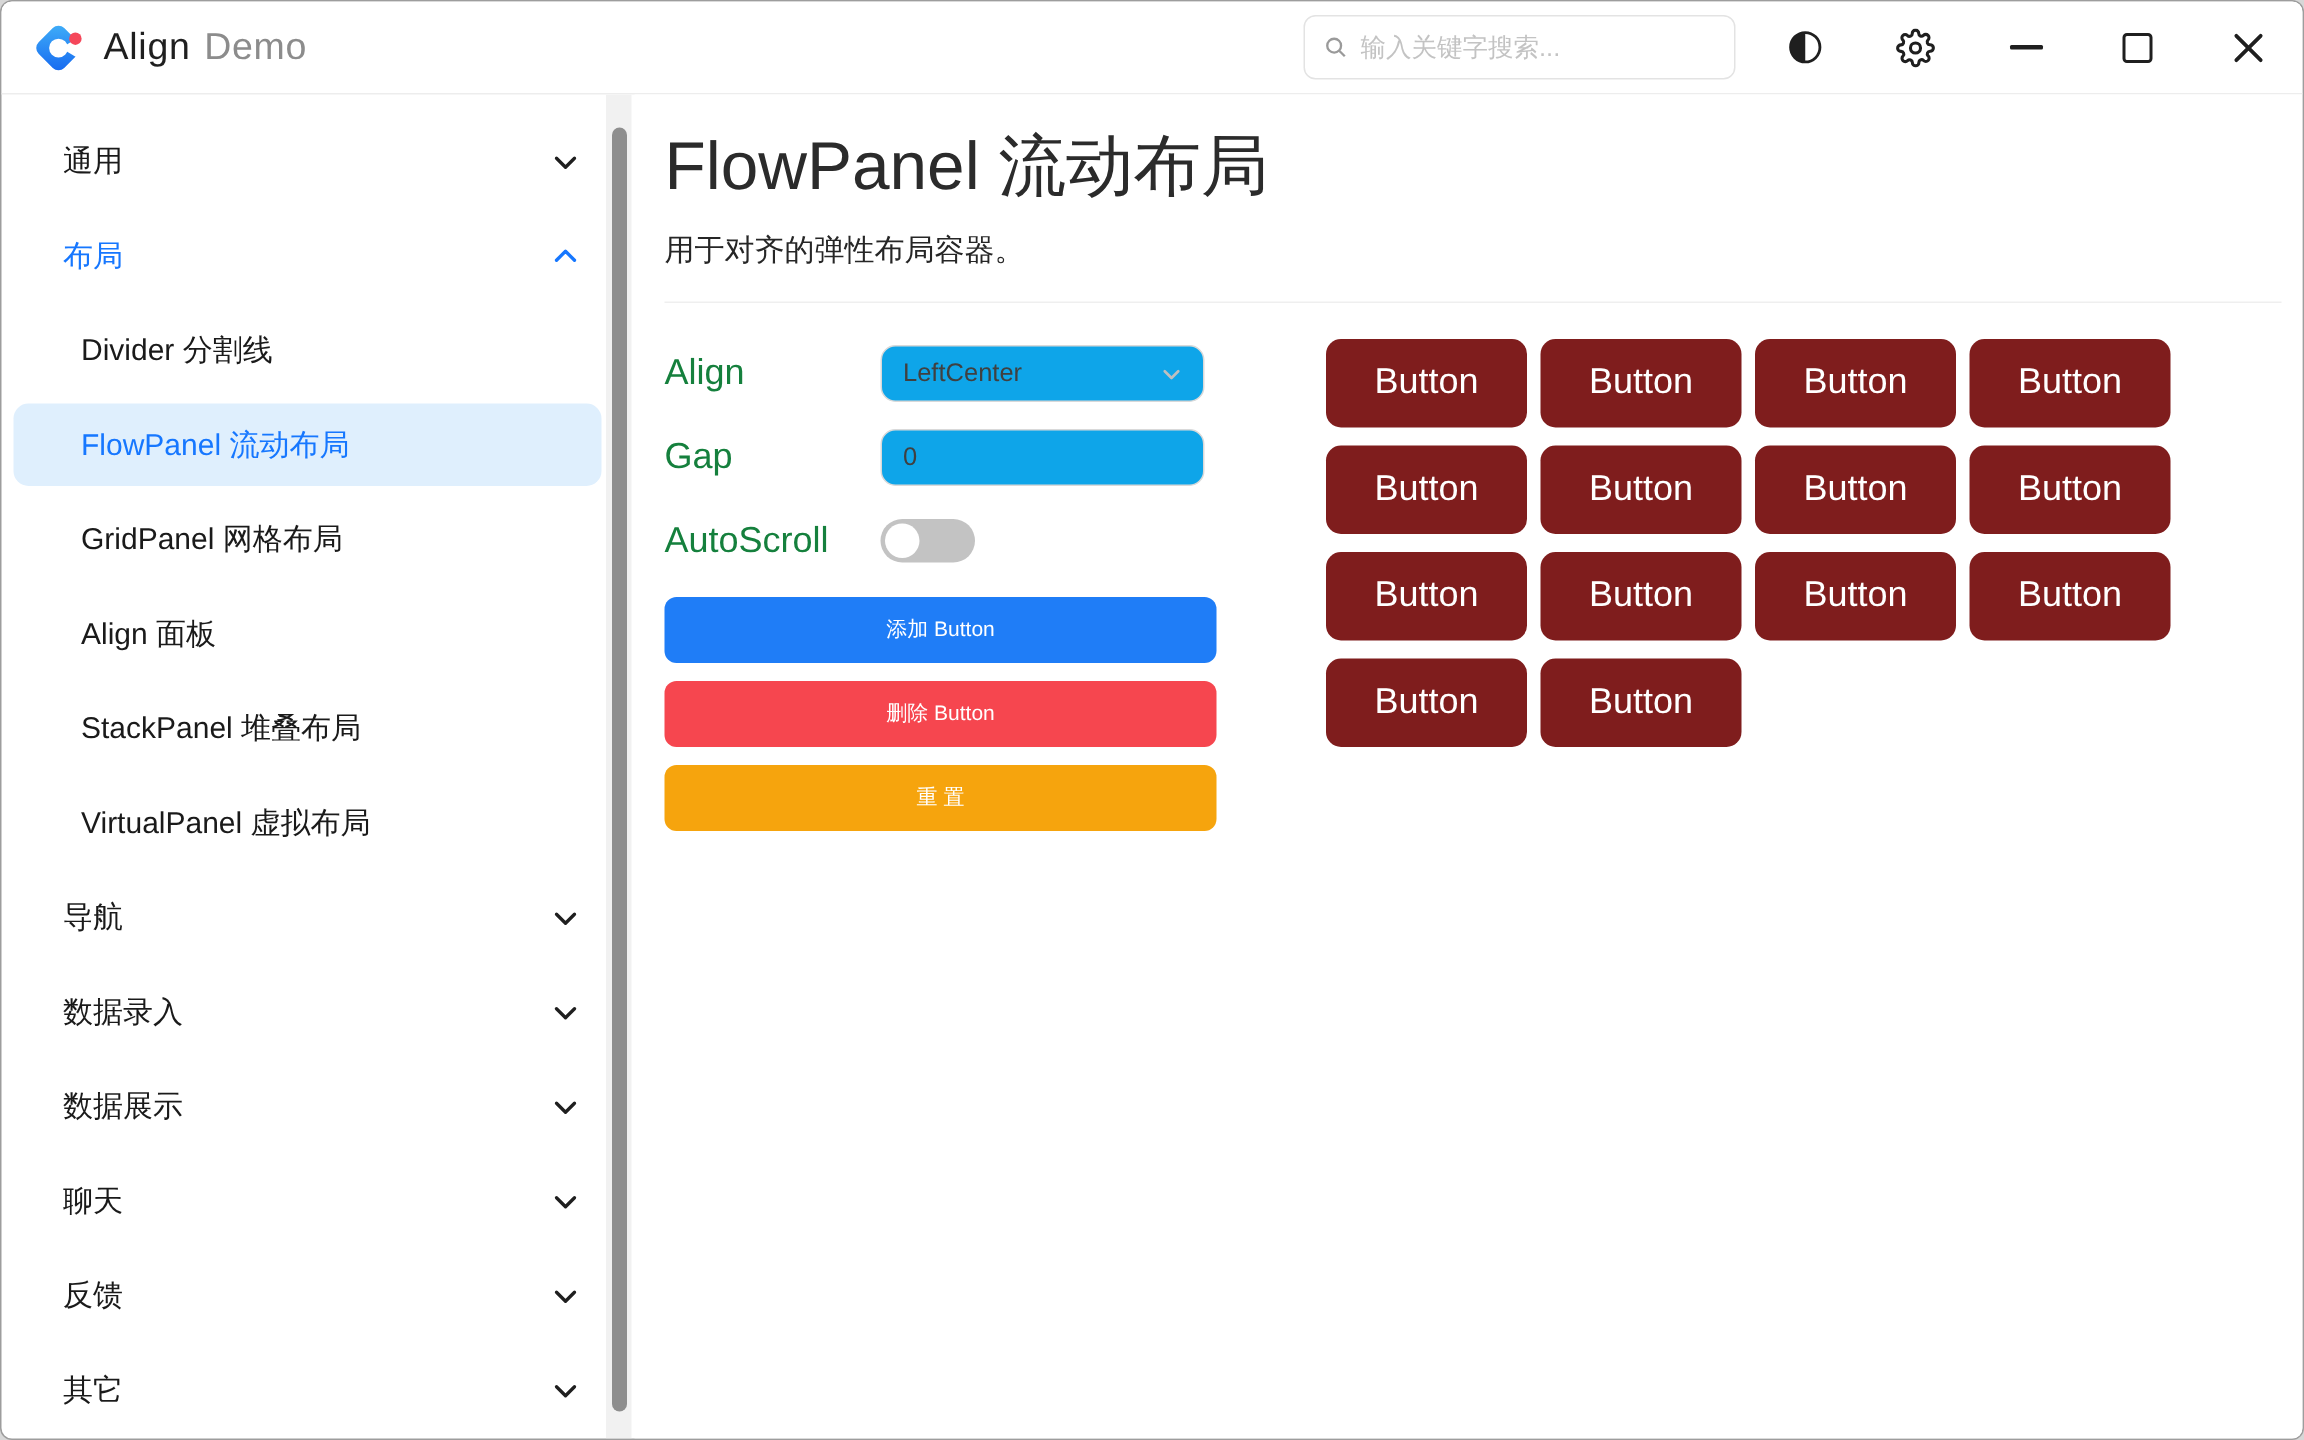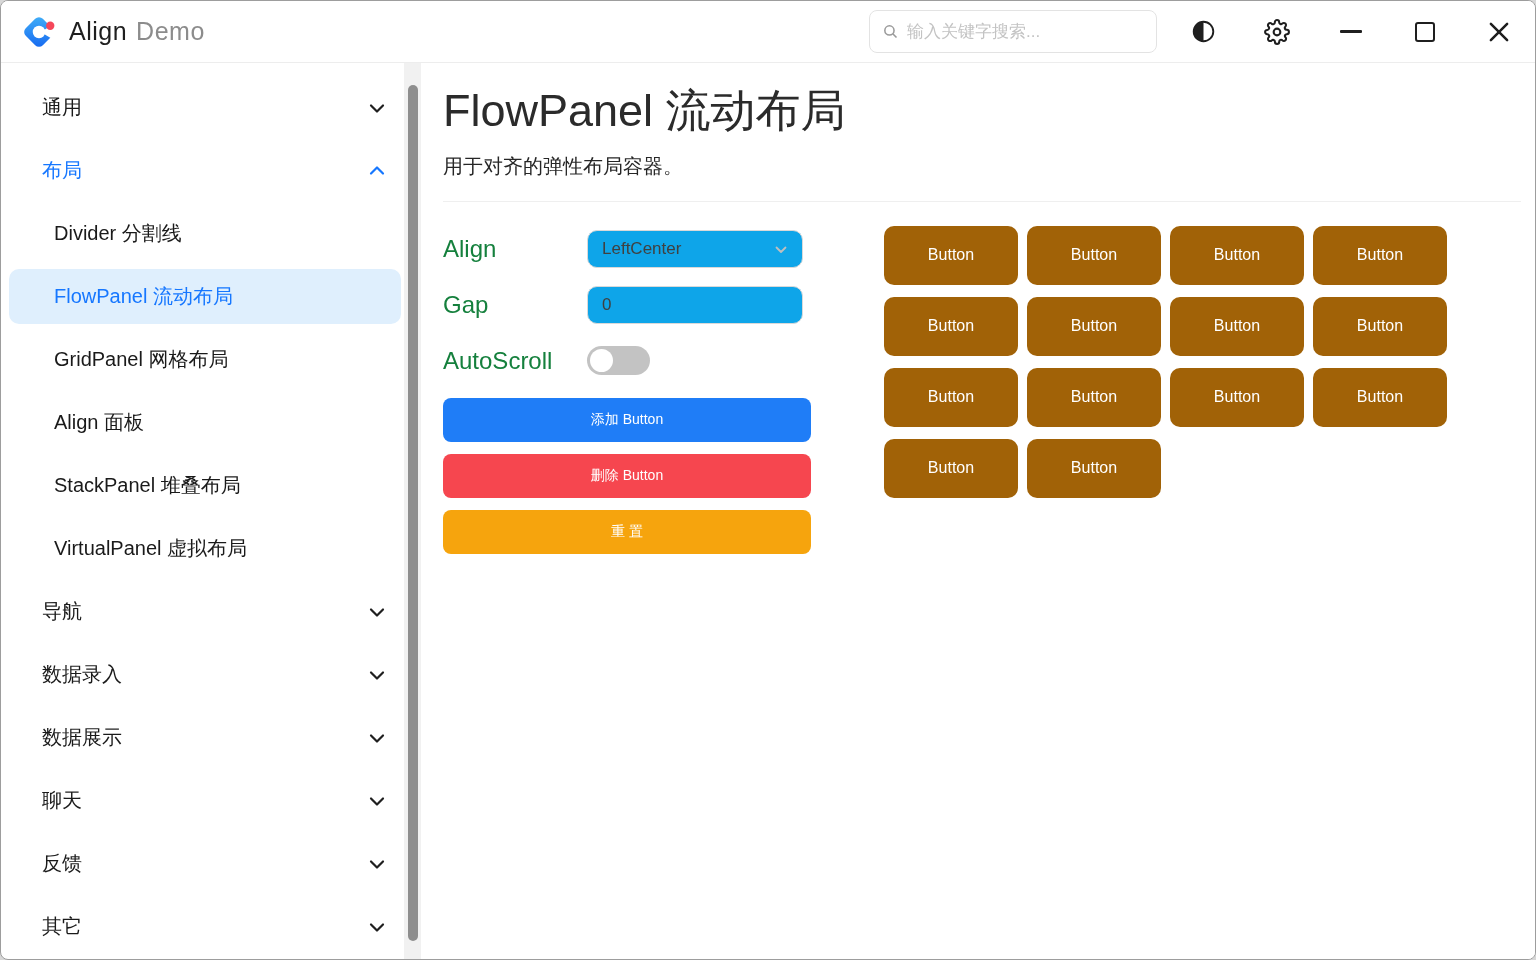--- a/index.html
+++ b/index.html
@@ -106,22 +106,22 @@
   .action-btn.first { margin-top:14px; }
   .btn-add { background:#1f7df7; }
   .btn-del { background:#f6464f; }
   .btn-reset { background:#f6a40d; }
 
   .flow-panel {
     margin-left:73px; width:578px; display:flex; flex-wrap:wrap;
     gap:12px 9px; align-content:flex-start;
   }
   .flow-btn {
-    width:134px; height:59px; background:#a16207; color:#fff; border:none;
-    border-radius:10px; font-size:16px; font-family:inherit; cursor:pointer;
+    width:134px; height:59px; background:#7f1d1d; color:#fff; border:none;
+    border-radius:10px; font-size:24px; font-family:inherit; cursor:pointer;
   }
 </style>
 </head>
 <body>
 
 <div class="window">
 
   <div class="topbar">
     <svg class="logo" viewBox="0 0 48 48">
       <defs>

